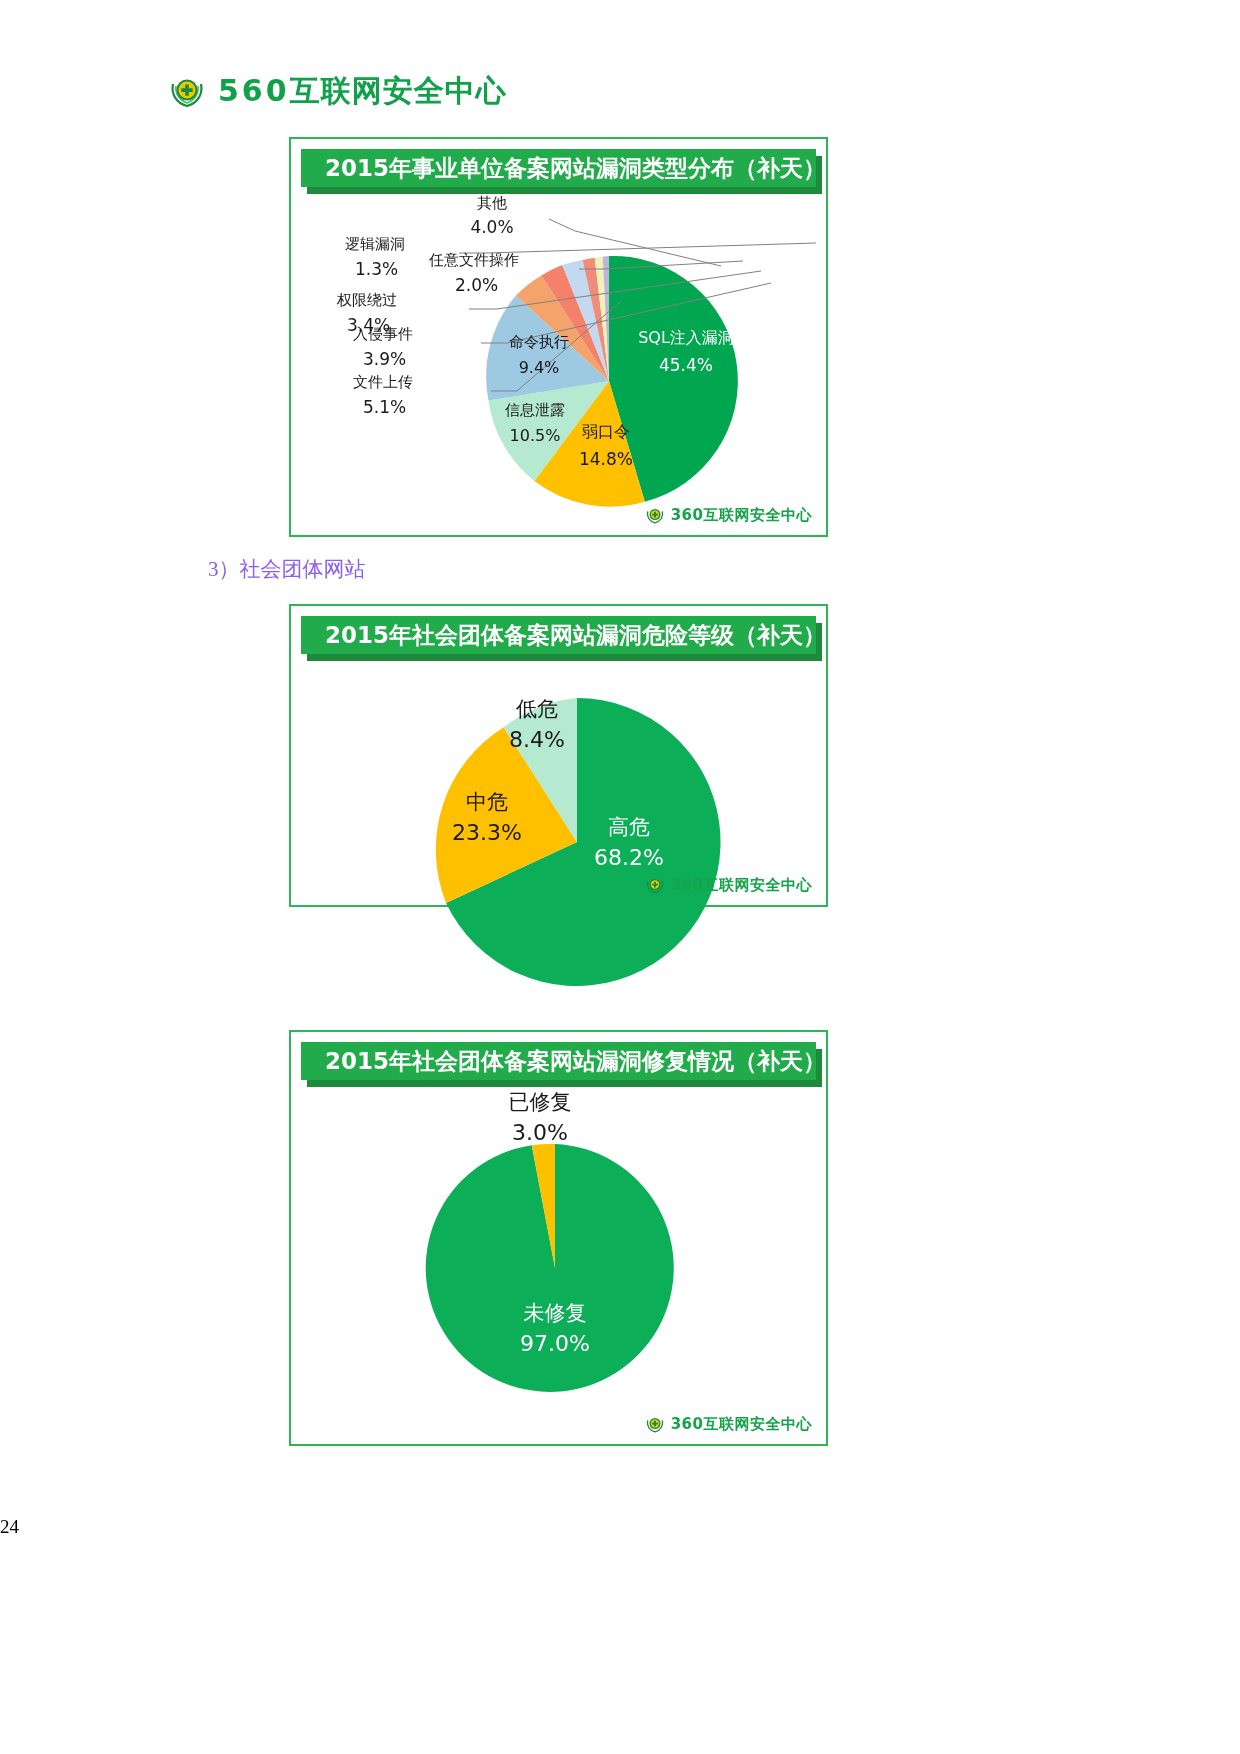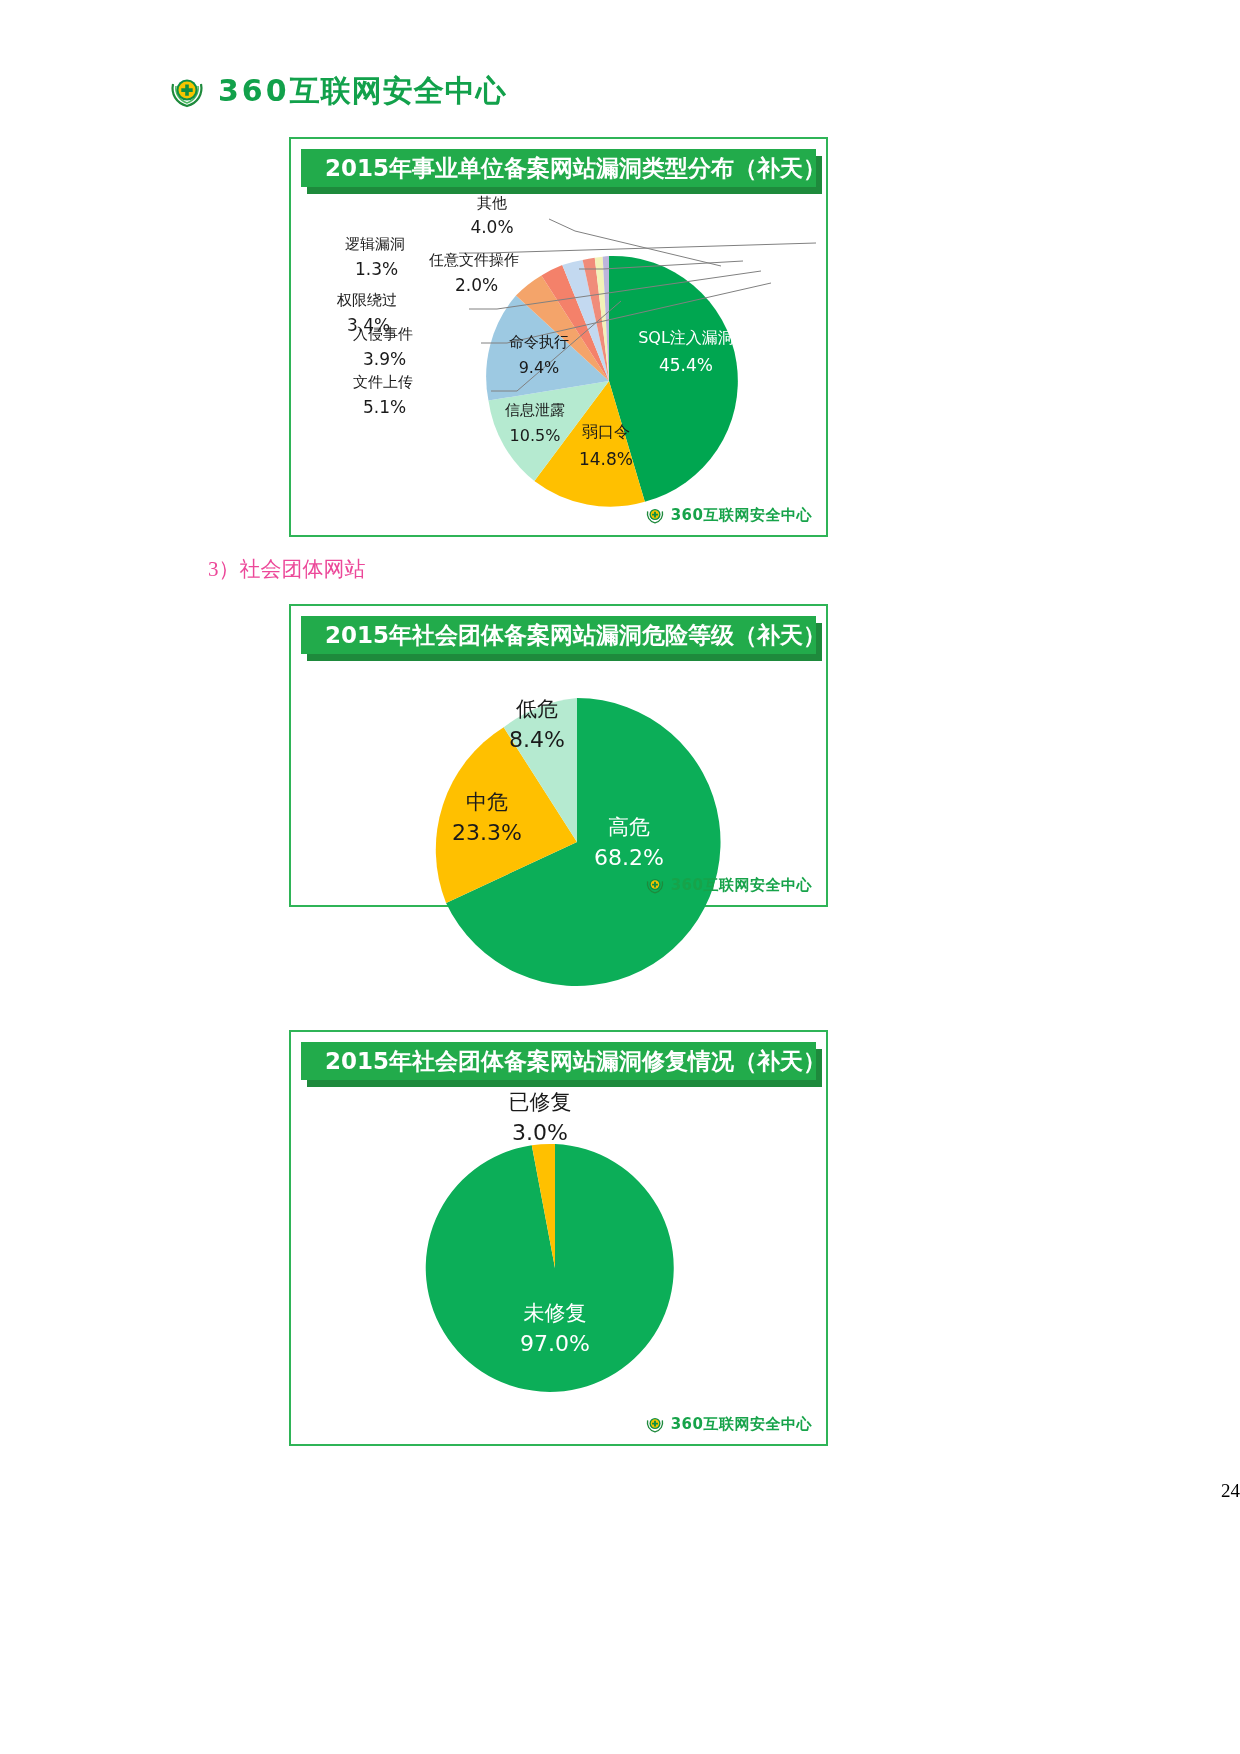--- a/index.html
+++ b/index.html
@@ -35,41 +35,41 @@
   .wm-text { font-family:"DejaVu Sans", sans-serif; font-weight:bold; font-size:15px; color:#17a34a;
              white-space:nowrap; letter-spacing:0.5px; }
 
   
   .pie-svg { position:absolute; }
   .lbl { font-family:"DejaVu Sans", sans-serif; fill:#1a1a1a; }
   .lbl-in { font-family:"DejaVu Sans", sans-serif; fill:#ffffff; }
   .leader { stroke:#808080; stroke-width:1; fill:none; }
 
   
-  .body-text { position:absolute; font-family:"Liberation Serif", serif; font-size:21px; color:#ec4899; }
-  .page-num { position:absolute; width:1240px; text-align:right; font-family:"Liberation Serif", serif;
-              font-size:19px; color:#000; }
+  .body-text { position:absolute; font-family:"Liberation Serif", serif; font-size:21px; color:#8b5cf6; }
+  .page-num { position:absolute; width:1240px; text-align:left; font-family:"Liberation Serif", serif;
+              font-size:19px; color:#000;margin-top:36px; }
 </style>
 </head>
 <body>
 
 <div class="page">
 
   <div class="header">
     <span class="logo-mark">
       <svg width="38" height="38" viewBox="0 0 38 38">
         <path d="M5 12 C3 22, 8 31, 19 34 C30 31, 35 22, 33 12" fill="none" stroke="#1e8a3c" stroke-width="2.2"></path>
         <path d="M8 14 C7 21, 11 28, 19 31 C27 28, 31 21, 30 14" fill="none" stroke="#4cb963" stroke-width="1.6"></path>
         <circle cx="19" cy="18" r="10.5" fill="#0f8f43"></circle>
         <circle cx="19" cy="18" r="8.5" fill="#f5c400"></circle>
         <path d="M17.2 12.4h3.6v3.9h3.9v3.6h-3.9v3.9h-3.6v-3.9h-3.9v-3.6h3.9z" fill="#0f8f43"></path>
       </svg>
     </span>
     <span class="logo-text">
-      <span class="num">360</span>互联网安全中心
+      <span class="num">560</span>互联网安全中心
     </span>
   </div>
 
   <div class="chart-box" style="left:289px; top:137px; width:539px; height:400px;">
     <div class="chart-title-wrap">
       <div class="chart-title-shadow"></div>
       <div class="chart-title" style="font-size:23px;">2015年事业单位备案网站漏洞类型分布（补天）</div>
     </div>
 
     <svg class="pie-svg" style="left:0; top:52px;" width="539" height="340" viewBox="0 0 539 340">

